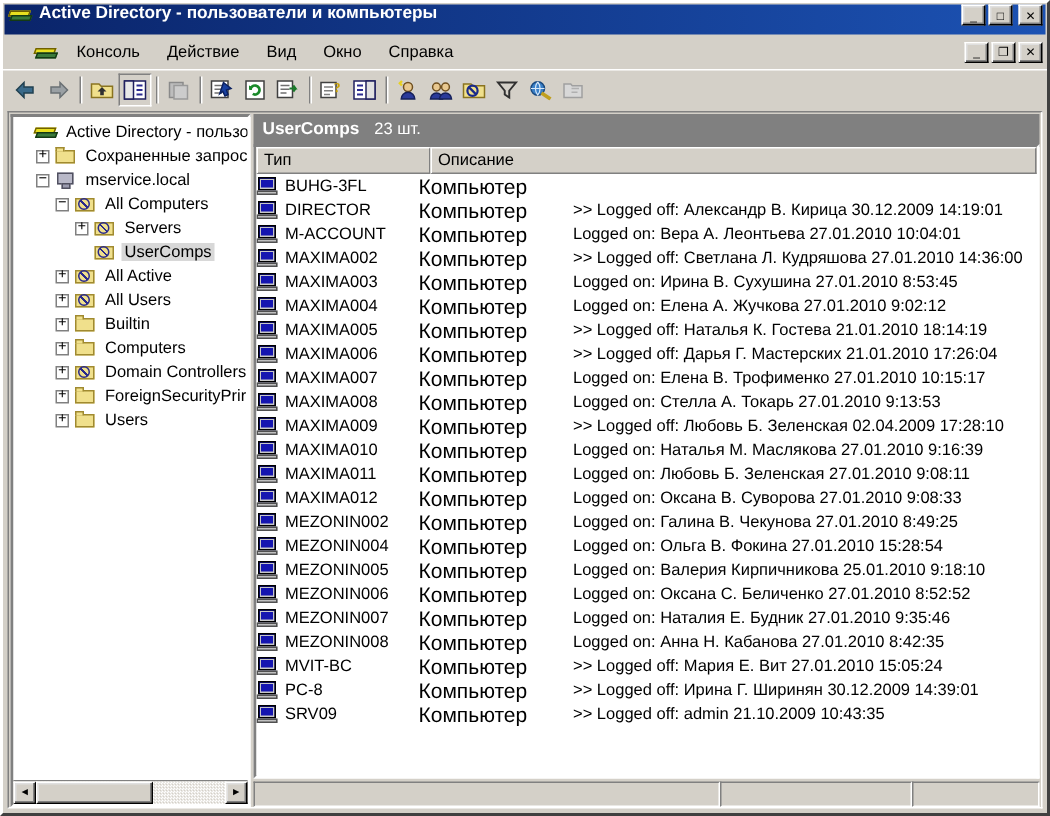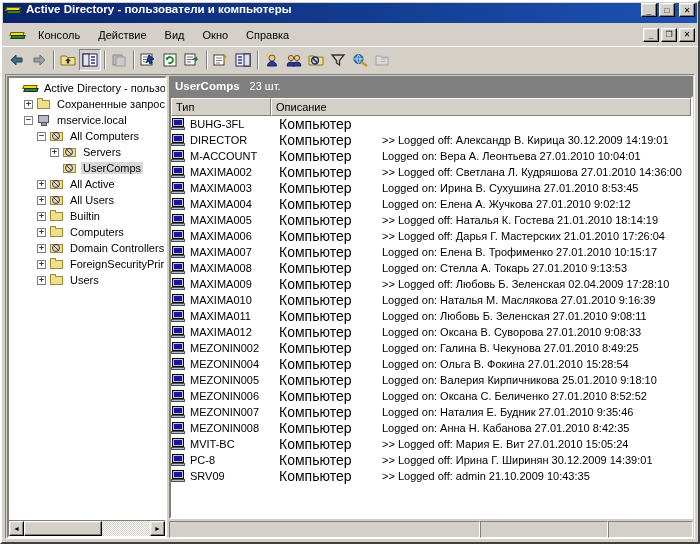--- a/index.html
+++ b/index.html
@@ -39,21 +39,21 @@
     box-shadow:inset -1px -1px 0 #808080, inset 1px 1px 0 #dfdfdf;
     position:relative;font-size:8px;color:#000;
     display:flex;align-items:center;justify-content:center;
     box-sizing:border-box;cursor:default;
   }
   .wbtn.sep{margin-left:2px;}
 
   
   .menubar{
     height:21px;display:flex;align-items:center;
-    background:#d4d0c8;padding-left:8px;
+    background:#d4d0c8;padding-left:21px;
     border-bottom:1px solid #d4d0c8;
   }
   .menu-icon{width:18px;height:15px;margin-right:6px;position:relative;flex:0 0 auto;}
   .menu-item{
     padding:2px 9px;font-size:11px;color:#000;white-space:nowrap;cursor:default;
   }
   .menu-right{margin-left:auto;display:flex;gap:2px;padding-right:3px;}
 
   
   .toolbar{
@@ -461,21 +461,21 @@
       </div>
     </div>
 
     <div class="pane-right">
       <div class="mdi-title">
         <span class="m1">UserComps</span>
         <span class="m2">23 шт.</span>
       </div>
       <div class="listwrap">
         <div class="lheader" id="lheader">
-            <div class="lh" style="width: 100px; flex: 0 0 auto;">
+            <div class="lh" style="width: 116px; flex: 0 0 auto;">
               <span>Тип</span>
             </div>
             <div class="lh" style="flex: 1 1 auto;">
               <span>Описание</span>
             </div>
           </div>
         <div class="lbody" id="lbody">
             <div class="lrow">
               <span class="c-name">
                 <span class="ico comp"></span>

